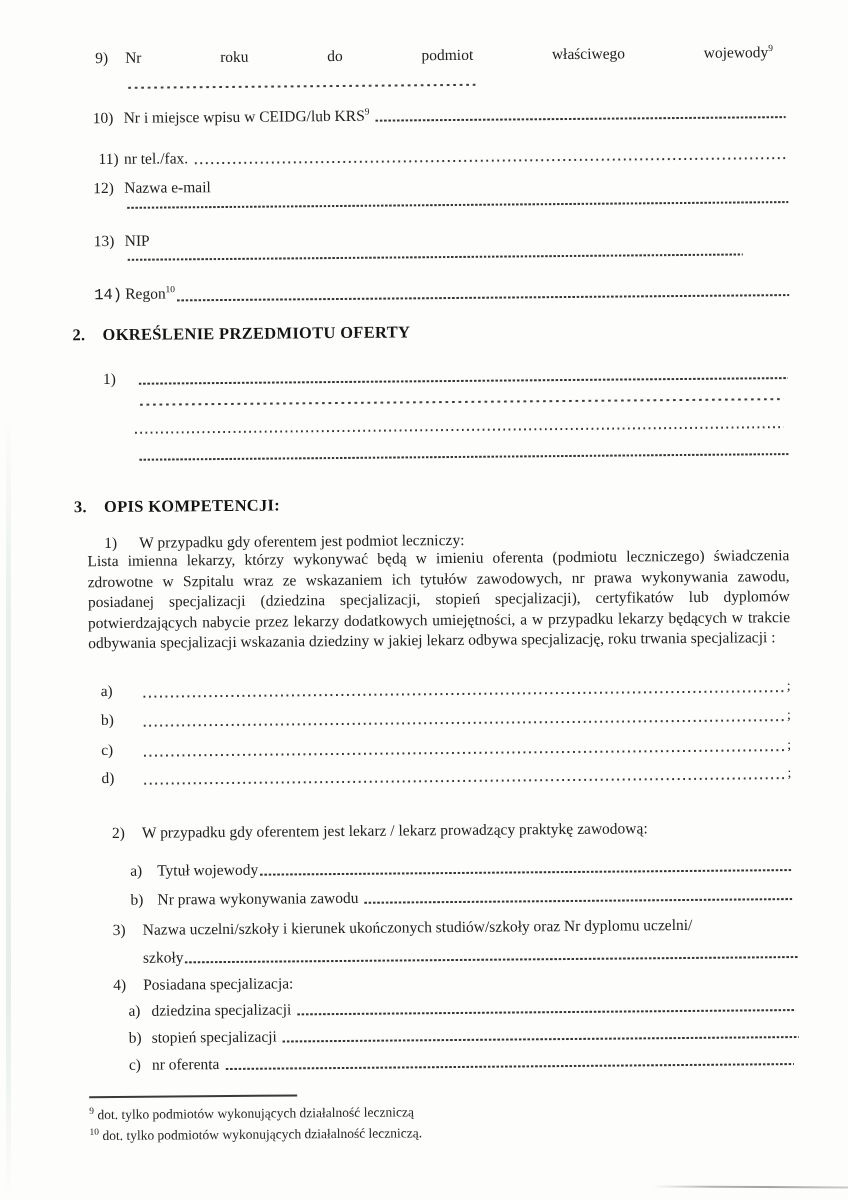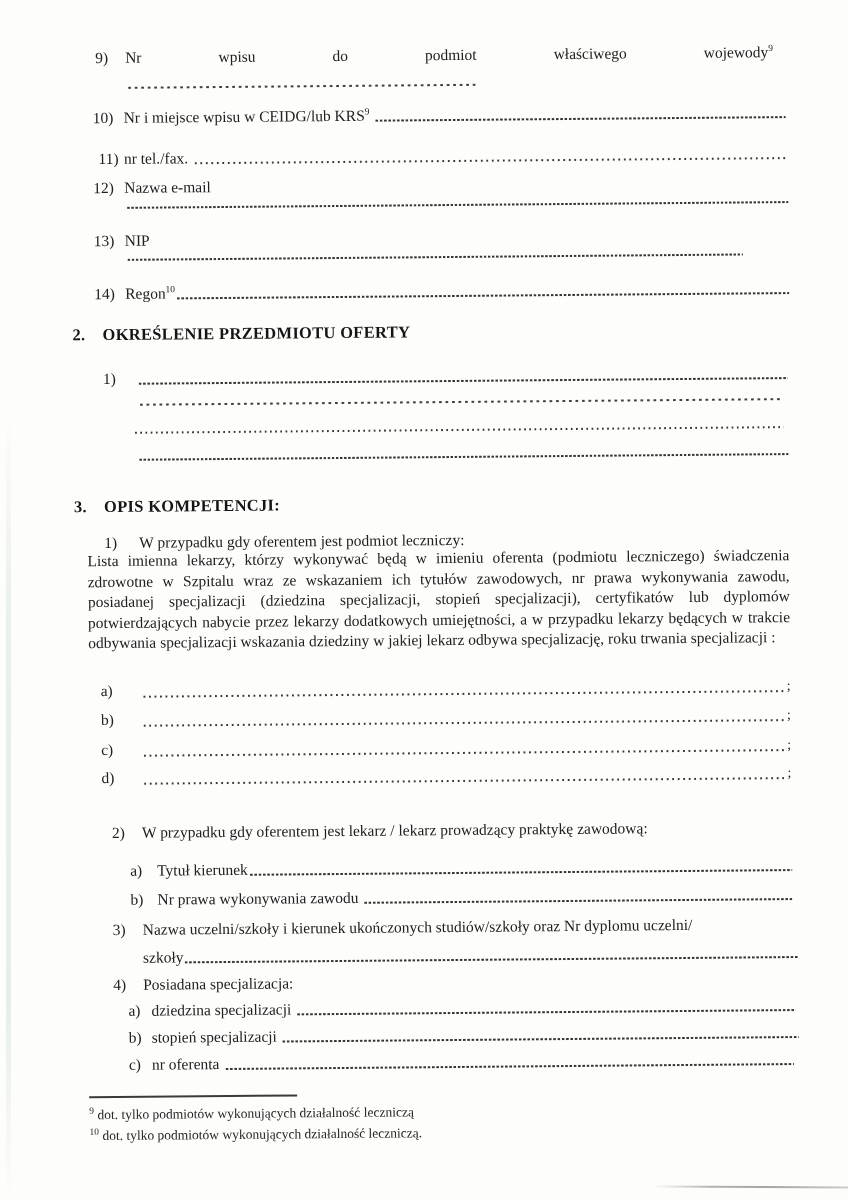--- a/index.html
+++ b/index.html
@@ -59,21 +59,21 @@
 </head>
 <body>
 
 <div id="page">
   <div id="sheet">
 
     <div class="row" style="top:48px;left:100px;width:678px;">
       <span class="num" style="width:30px;">9)</span>
       <span class="jwords">
         <span>Nr</span>
-        <span>wpisu</span>
+        <span>roku</span>
         <span>do</span>
         <span>podmiot</span>
         <span>właściwego</span>
         <span><span>wojewody</span><sup>9</sup></span>
       </span>
     </div>
     <div class="dotline wide" style="top:86px;left:131px;width:352px;"></div>
 
     <div class="row" style="top:108px;left:97px;width:693px;">
       <span class="num" style="width:31px;">10)</span>
@@ -93,21 +93,21 @@
     </div>
     <div class="dotline fine" style="top:206px;left:130px;width:662px;"></div>
 
     <div class="row" style="top:231px;left:97px;width:693px;">
       <span class="num" style="width:31px;">13)</span>
       <span class="lbl">NIP</span>
     </div>
     <div class="dotline fine" style="top:258px;left:130px;width:616px;"></div>
 
     <div class="row" style="top:284px;left:97px;width:695px;">
-      <span class="num" style="width:31px;">14)</span>
+      <span class="num" style="width:31px;font-family:Liberation Mono, monospace;">14)</span>
       <span class="lbl"><span>Regon</span><sup>10</sup></span>
       <span class="ld fine nogap"></span>
     </div>
 
     <div class="hdg" style="top:325px;left:75px;">
       <span class="num" style="width:30px;">2.</span>
       <span>OKREŚLENIE PRZEDMIOTU OFERTY</span>
     </div>
 
     <div class="row" style="top:369px;left:105px;width:685px;">
@@ -150,21 +150,21 @@
       <span class="ld med"></span>
       <span class="suffix">;</span>
     </div>
 
     <div class="row" style="top:823px;left:110px;">
       <span class="num" style="width:30px;">2)</span>
       <span class="lbl">W przypadku gdy oferentem jest lekarz / lekarz prowadzący praktykę zawodową:</span>
     </div>
     <div class="row" style="top:861px;left:128px;width:662px;">
       <span class="num" style="width:27px;">a)</span>
-      <span class="lbl">Tytuł kierunek</span>
+      <span class="lbl">Tytuł wojewody</span>
       <span class="ld fine nogap"></span>
     </div>
     <div class="row" style="top:890px;left:128px;width:662px;">
       <span class="num" style="width:27px;">b)</span>
       <span class="lbl">Nr prawa wykonywania zawodu</span>
       <span class="ld fine"></span>
     </div>
 
     <div class="row" style="top:920px;left:110px;">
       <span class="num" style="width:30px;">3)</span>

